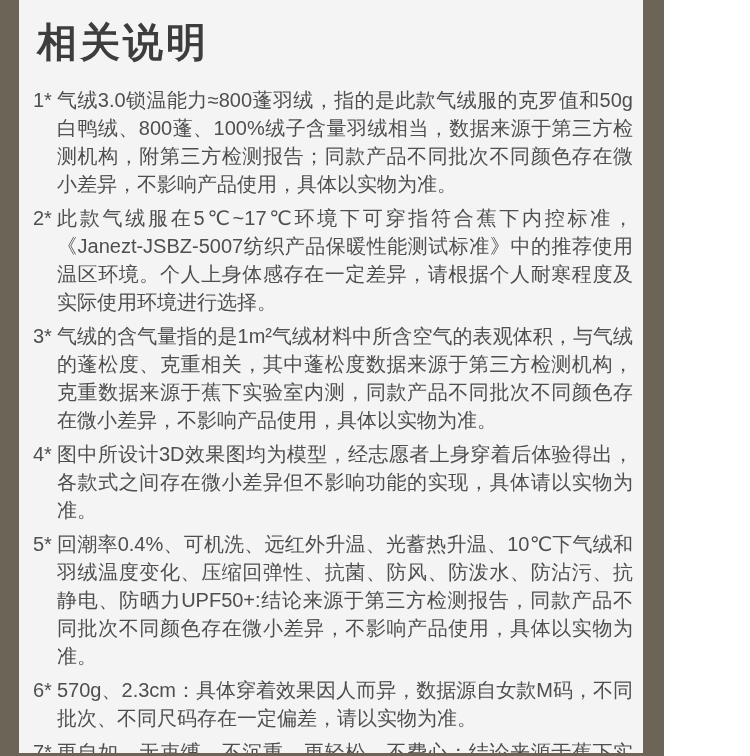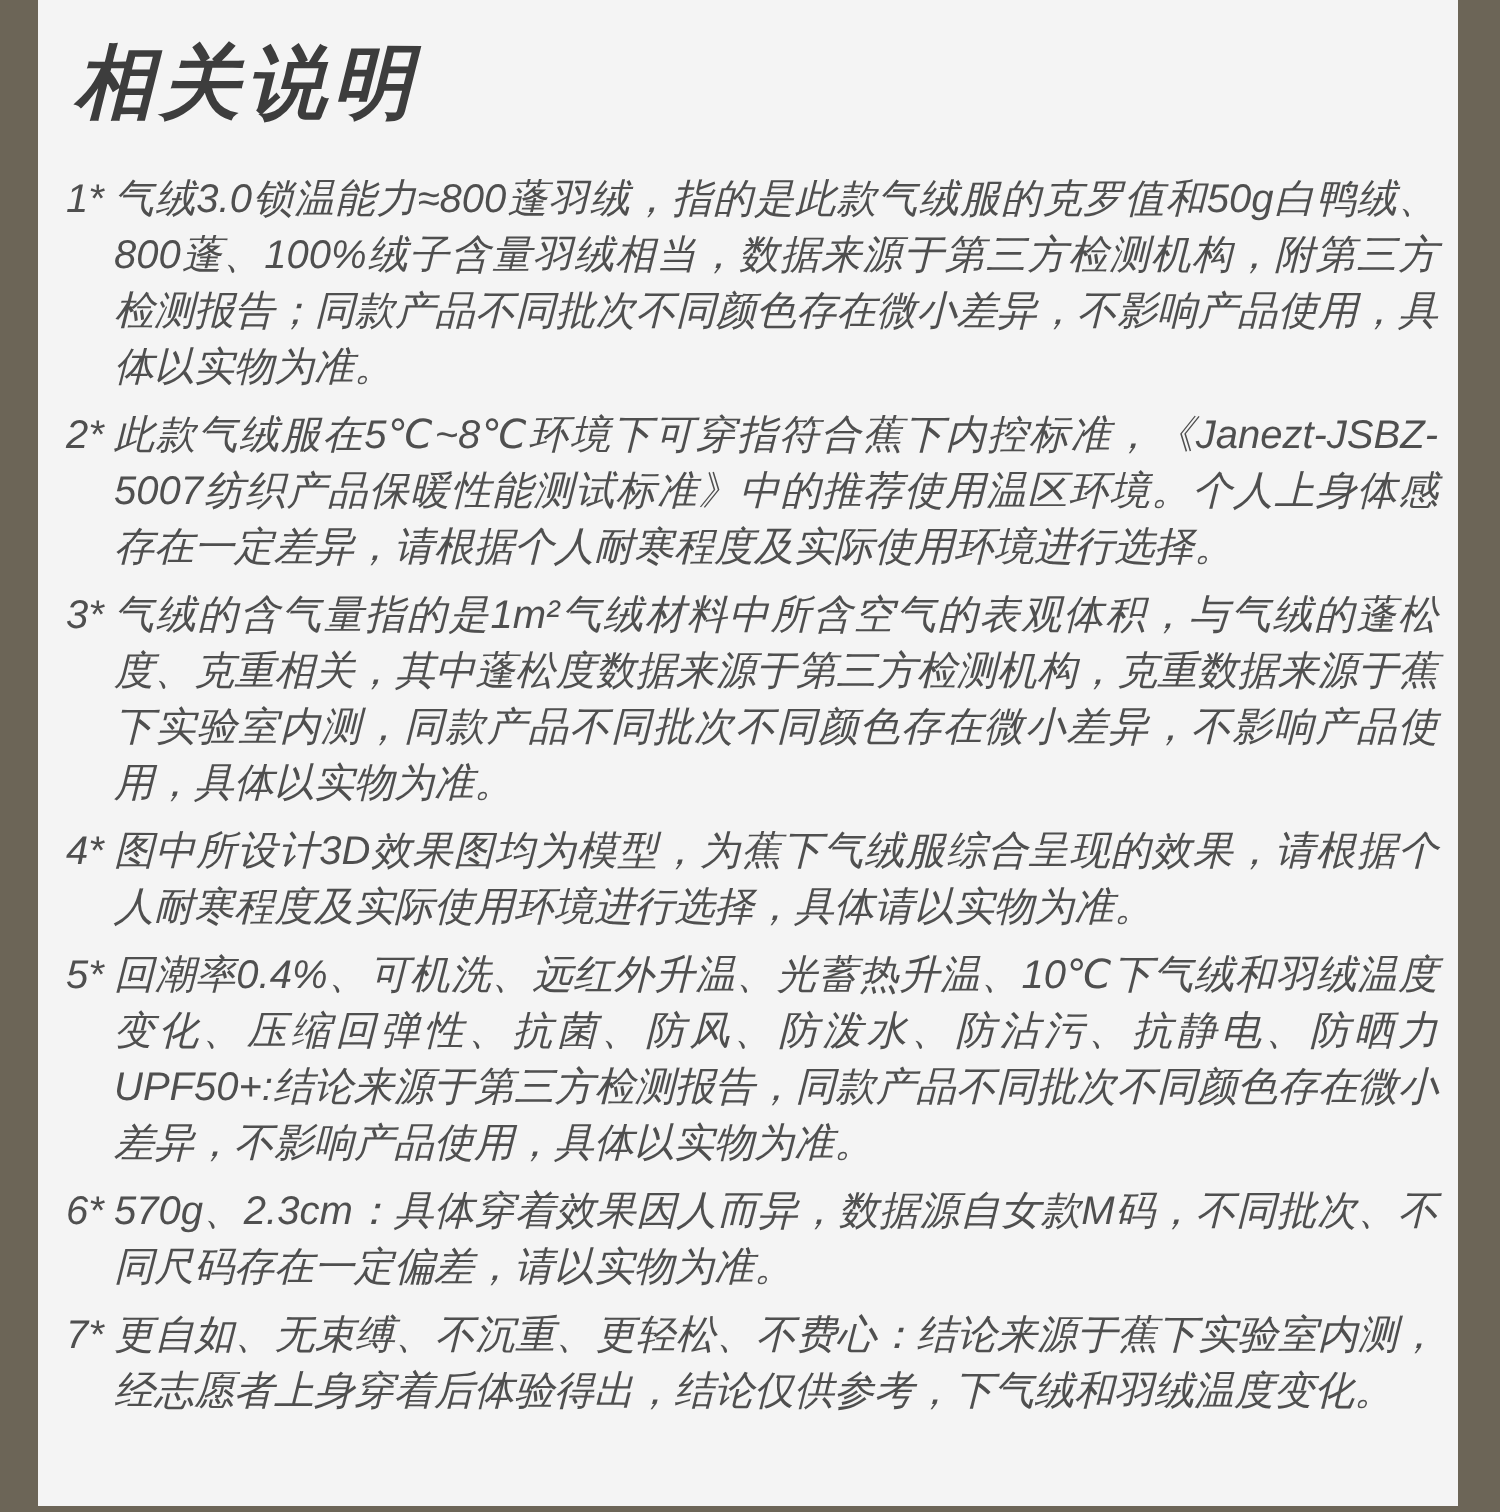--- a/index.html
+++ b/index.html
@@ -2,25 +2,24 @@
 <html style="--border-color: #6C6557; --bg-color: #F4F4F4; --title-color: #3D3D3D; --body-color: #4F4F4F;"><head>
 <meta charset="utf-8">
 <style>
   html, body {
     margin: 0;
     padding: 0;
     font-family: "Liberation Sans", "DejaVu Sans", sans-serif;
   }
   .frame {
     position: relative;
-    width: 750px;
+    width: 664px;
     height: 756px;
     background: var(--border-color, #6C6557);
     overflow: hidden;
-    font-style: italic;
   }
   .content {
     position: absolute;
     top: 0;
     left: 19px;
     right: 21px;
     bottom: 3px;
     background: var(--bg-color, #F4F4F4);
     box-sizing: border-box;
     padding: 16px 10px 0 14px;
@@ -65,29 +64,29 @@
 <div class="frame">
   <div class="content">
     <h1 class="page-title">相关说明</h1>
     <ol class="notes-list" id="notes-list">
         <li class="note">
           <span class="marker">1*</span>
           <span class="note-text">气绒3.0锁温能力≈800蓬羽绒，指的是此款气绒服的克罗值和50g白鸭绒、800蓬、100%绒子含量羽绒相当，数据来源于第三方检测机构，附第三方检测报告；同款产品不同批次不同颜色存在微小差异，不影响产品使用，具体以实物为准。</span>
         </li>
         <li class="note">
           <span class="marker">2*</span>
-          <span class="note-text">此款气绒服在5℃~8℃环境下可穿指符合蕉下内控标准，《Janezt-JSBZ-5007纺织产品保暖性能测试标准》中的推荐使用温区环境。个人上身体感存在一定差异，请根据个人耐寒程度及实际使用环境进行选择。</span>
+          <span class="note-text">此款气绒服在5℃~17℃环境下可穿指符合蕉下内控标准，《Janezt-JSBZ-5007纺织产品保暖性能测试标准》中的推荐使用温区环境。个人上身体感存在一定差异，请根据个人耐寒程度及实际使用环境进行选择。</span>
         </li>
         <li class="note">
           <span class="marker">3*</span>
           <span class="note-text">气绒的含气量指的是1m²气绒材料中所含空气的表观体积，与气绒的蓬松度、克重相关，其中蓬松度数据来源于第三方检测机构，克重数据来源于蕉下实验室内测，同款产品不同批次不同颜色存在微小差异，不影响产品使用，具体以实物为准。</span>
         </li>
         <li class="note">
           <span class="marker">4*</span>
-          <span class="note-text">图中所设计3D效果图均为模型，为蕉下气绒服综合呈现的效果，请根据个人耐寒程度及实际使用环境进行选择，具体请以实物为准。</span>
+          <span class="note-text">图中所设计3D效果图均为模型，经志愿者上身穿着后体验得出，各款式之间存在微小差异但不影响功能的实现，具体请以实物为准。</span>
         </li>
         <li class="note">
           <span class="marker">5*</span>
           <span class="note-text">回潮率0.4%、可机洗、远红外升温、光蓄热升温、10℃下气绒和羽绒温度变化、压缩回弹性、抗菌、防风、防泼水、防沾污、抗静电、防晒力UPF50+:结论来源于第三方检测报告，同款产品不同批次不同颜色存在微小差异，不影响产品使用，具体以实物为准。</span>
         </li>
         <li class="note">
           <span class="marker">6*</span>
           <span class="note-text">570g、2.3cm：具体穿着效果因人而异，数据源自女款M码，不同批次、不同尺码存在一定偏差，请以实物为准。</span>
         </li>
         <li class="note">

